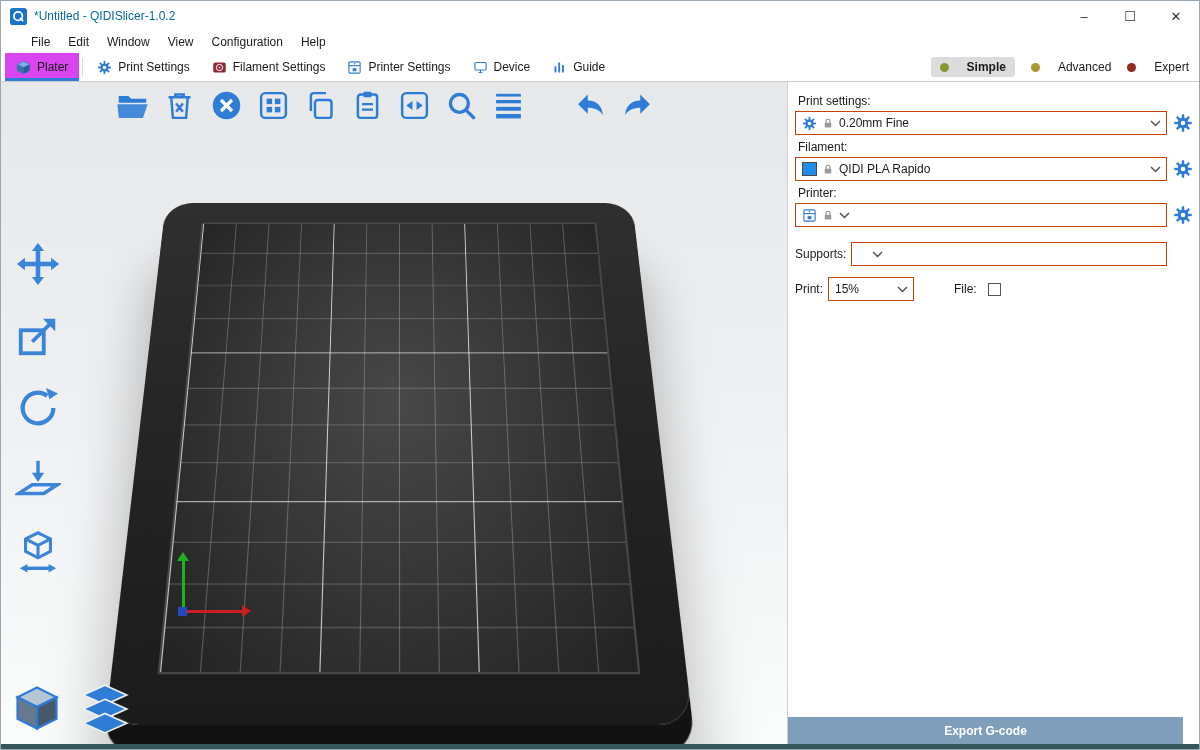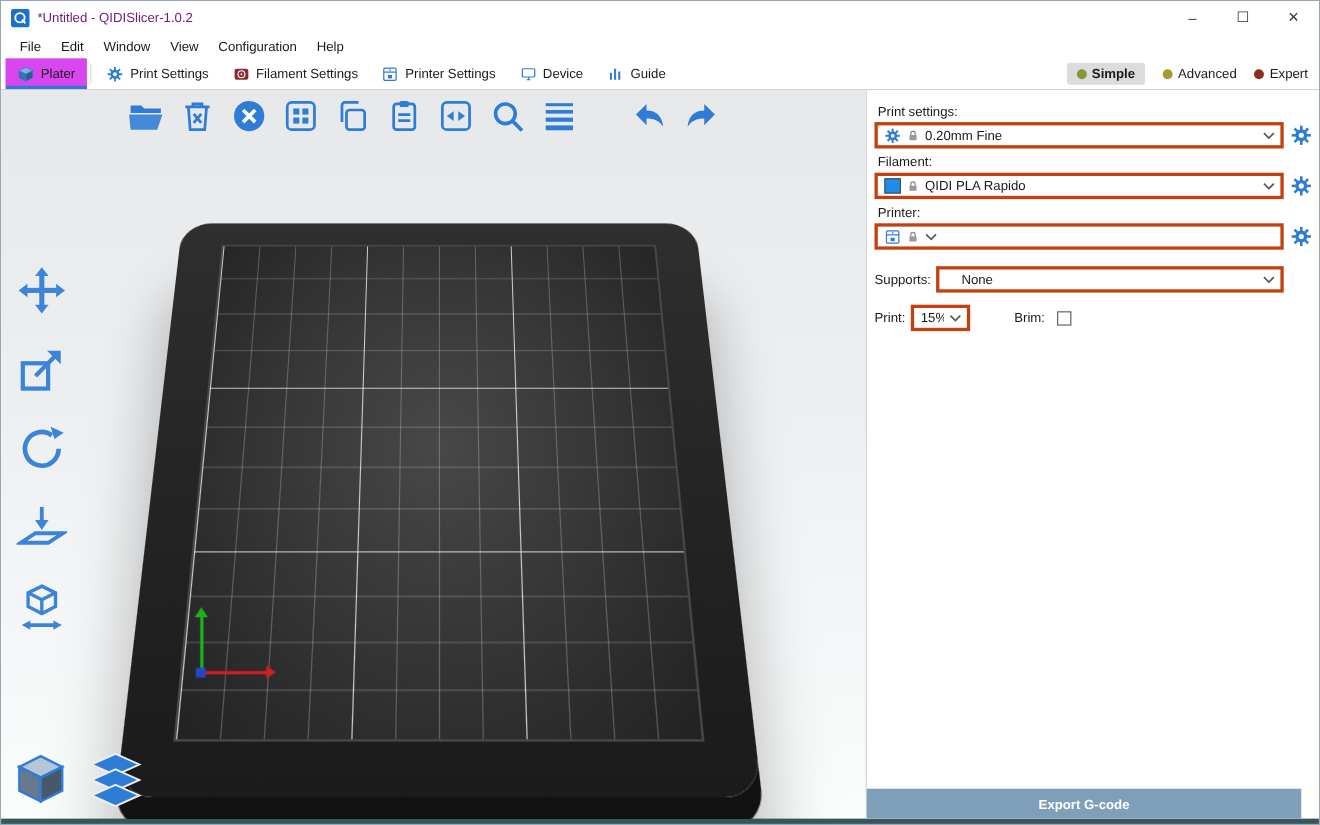--- a/index.html
+++ b/index.html
@@ -4,36 +4,36 @@
 <style>
   *{margin:0;padding:0;box-sizing:border-box}
   html,body{width:1200px;height:750px}
   body{font-family:"Liberation Sans","DejaVu Sans",sans-serif;font-size:12px;color:#1a1a1a;background:#fff;overflow:hidden}
   .window{position:relative;width:1200px;height:750px;display:flex;flex-direction:column;border:1px solid #9aa7b0;background:#fff}
 
   
   .titlebar{height:30px;flex:0 0 auto;display:flex;align-items:center;padding-left:9px;background:#fff}
   .app-icon{width:17px;height:17px;margin-right:7px;flex:0 0 auto}
   .app-icon svg{width:17px;height:17px;display:block}
-  .wtitle{color:#701a75}
+  .wtitle{color:#0369a1}
   .win-controls{margin-left:auto;display:flex;height:100%}
   .win-btn{width:46px;display:flex;align-items:center;justify-content:center;font-size:13px;color:#333;cursor:default}
 
   
-  .menubar{height:22px;flex:0 0 auto;display:flex;align-items:center;padding-left:8px;background:#fff}
+  .menubar{height:22px;flex:0 0 auto;display:flex;align-items:center;padding-left:21px;background:#fff}
   .menu-item{padding:2px 9px;cursor:default}
 
   
   .tabbar{height:29px;flex:0 0 auto;display:flex;align-items:stretch;background:#fff;border-bottom:1px solid #cccccc;padding-left:4px}
   .tab{display:flex;align-items:center;gap:6px;padding:0 11px;cursor:default;white-space:nowrap}
   .tab.active{background:#d946ef;box-shadow:inset 0 -3px 0 #2e7cd6}
   .tab svg{width:15px;height:15px;display:block}
   .tab-sep{width:1px;background:#d9d9d9;margin:5px 3px}
   .modes{margin-left:auto;display:flex;align-items:center;gap:16px;padding-right:10px}
-  .mode{display:flex;align-items:center;gap:5px;cursor:default}
+  .mode{display:flex;align-items:center;gap:18px;cursor:default}
   .mode .dot{width:9px;height:9px;border-radius:50%}
   .mode.m-simple .dot{background:#879636}
   .mode.m-advanced .dot{background:#a89a33}
   .mode.m-expert .dot{background:#8f2c21}
   .mode.active{background:#dcdcdc;border-radius:3px;padding:3px 9px;font-weight:bold}
 
   
   .main{flex:1;display:flex;min-height:0}
   .viewport{position:relative;width:786px;flex:0 0 auto;overflow:hidden;
     background:linear-gradient(180deg,#e6e8ea 0%,#edeff1 45%,#fbfcfc 100%)}
@@ -76,37 +76,37 @@
   .axis-z{position:absolute;left:25px;top:55px;width:9px;height:9px;background:#2547c4}
 
   
   .view-switch{position:absolute;left:8px;bottom:8px;display:flex;gap:12px;align-items:flex-end}
   .vs-icon{width:56px;height:56px;display:flex;align-items:center;justify-content:center;cursor:pointer}
   .vs-icon svg{width:52px;height:52px;display:block}
 
   
   .sb-label{margin:5px 0 3px 3px}
   .preset-row{display:flex;align-items:center;gap:6px}
-  .combo{flex:1;height:24px;border:3px solid #c2410c;background:#fff;display:flex;align-items:center;padding:0 5px 0 6px;gap:5px;cursor:default;min-width:0}
+  .combo{flex:1;height:24px;border:1px solid #c2410c;background:#fff;display:flex;align-items:center;padding:0 5px 0 6px;gap:5px;cursor:default;min-width:0}
   .combo .cicon{width:15px;height:15px;flex:0 0 auto;display:flex;align-items:center}
   .combo .cicon svg{width:15px;height:15px;display:block}
   .combo .clock{width:12px;height:13px;flex:0 0 auto;display:flex;align-items:center}
   .combo .clock svg{width:12px;height:13px;display:block}
   .combo .ctext{flex:1;white-space:nowrap;overflow:hidden}
   .combo .chev{width:11px;height:7px;flex:0 0 auto;display:flex;align-items:center}
   .combo .chev svg{width:11px;height:7px;display:block}
   .swatch{width:15px;height:14px;background:#1f8ce8;border:1px solid #4a4a4a;flex:0 0 auto}
   .gear-btn{width:20px;height:20px;flex:0 0 auto;background:none;border:none;padding:0;cursor:pointer}
   .gear-btn svg{width:20px;height:20px;display:block}
   .row-supports{display:flex;align-items:center;margin-top:15px}
   .row-supports .lbl{width:56px;flex:0 0 auto}
   .combo.supports{margin-right:26px;padding-left:20px}
   .row-infill{display:flex;align-items:center;margin-top:11px}
   .row-infill .lbl{flex:0 0 auto;margin-right:5px}
-  .combo.infill{flex:none;width:54px}
+  .combo.infill{flex:none;width:86px}
   .brim-lbl{margin-left:40px}
   .checkbox{width:13px;height:13px;border:1px solid #555;background:#fff;margin-left:6px;flex:0 0 auto;cursor:pointer}
   .export-btn{position:absolute;left:0;right:16px;bottom:0;height:27px;background:#7f9eb9;color:#fff;
     font-weight:bold;border:none;font-size:12px;font-family:inherit;cursor:default}
 </style>
 </head>
 <body>
 
 <div class="window">
 
@@ -470,40 +470,39 @@
                 <circle cx="12" cy="12" r="6.5"></circle>
               </g>
               <circle cx="12" cy="12" r="2.8" fill="#fff"></circle>
             </svg>
         </button>
       </div>
 
       <div class="row-supports">
         <span class="lbl">Supports:</span>
         <div class="combo supports">
-          <span class="ctext">None</span>
           <span class="chev">
               <svg viewBox="0 0 11 7">
                 <path d="M1 1l4.5 4.5L10 1" stroke="#555" fill="none" stroke-width="1.5"></path>
               </svg>
             </span>
         </div>
       </div>
 
       <div class="row-infill">
         <span class="lbl">Print:</span>
         <div class="combo infill">
           <span class="ctext">15%</span>
           <span class="chev">
               <svg viewBox="0 0 11 7">
                 <path d="M1 1l4.5 4.5L10 1" stroke="#555" fill="none" stroke-width="1.5"></path>
               </svg>
             </span>
         </div>
-        <span class="lbl brim-lbl">Brim:</span>
+        <span class="lbl brim-lbl">File:</span>
         <span class="checkbox"></span>
       </div>
 
       <button class="export-btn">Export G-code</button>
     </div>
   </div>
 
   <div class="bottom-edge"></div>
 </div>
 

